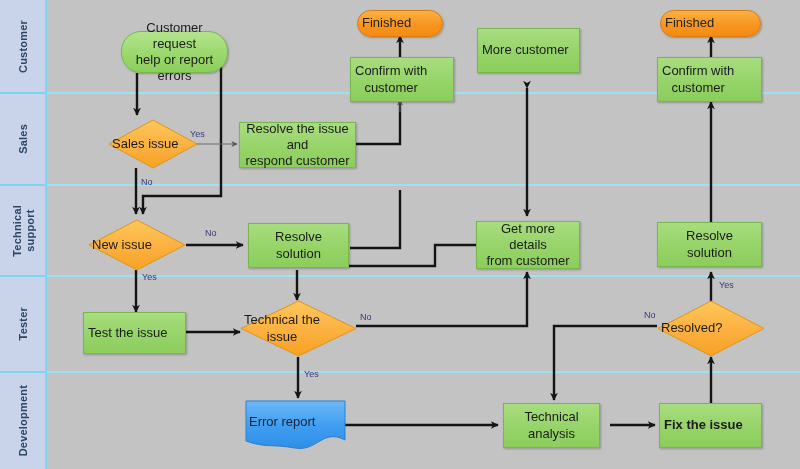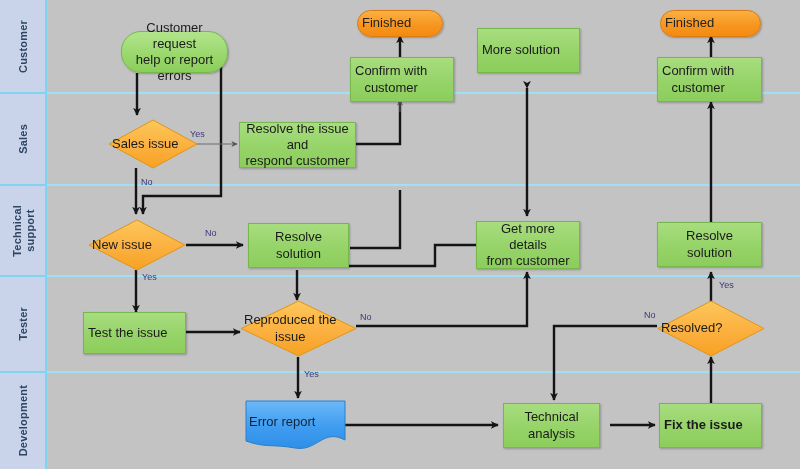--- a/index.html
+++ b/index.html
@@ -181,21 +181,21 @@
   <div class="node n-round" style="left:84px;top:31px;width:107px;height:42px;margin-left:37px;">
     <span style="white-space:pre-line;">Customer request
 help or report errors</span>
   </div>
 
   <div class="node n-term" style="left:357px;top:10px;width:86px;height:27px;">
     <span>Finished</span>
   </div>
 
   <div class="node n-proc" style="left:477px;top:28px;width:103px;height:45px;">
-    <span>More solution</span>
+    <span>More customer</span>
   </div>
 
   <div class="node n-term" style="left:660px;top:10px;width:101px;height:27px;">
     <span>Finished</span>
   </div>
 
   <div class="node n-proc" style="left:350px;top:57px;width:104px;height:45px;">
     <span style="white-space:pre-line;">Confirm with
 customer</span>
   </div>
@@ -245,21 +245,21 @@
   </div>
 
   <div class="node n-proc" style="left:83px;top:312px;width:103px;height:42px;">
     <span>Test the issue</span>
   </div>
 
   <div class="node n-dec" style="left:240px;top:300px;width:117px;height:57px;">
     <svg class="decshape" viewBox="0 0 117 57" preserveAspectRatio="none">
       <polygon points="58.5,1 116,28.5 58.5,56 1,28.5" fill="url(#gd1)" stroke="#e0941a" stroke-width="1"></polygon>
     </svg>
-    <span class="dectext" style="white-space:pre-line;">Reproduced the
+    <span class="dectext" style="white-space:pre-line;">Technical the
 issue</span>
   </div>
 
   <div class="node n-dec" style="left:657px;top:300px;width:108px;height:57px;">
     <svg class="decshape" viewBox="0 0 108 57" preserveAspectRatio="none">
       <polygon points="54,1 107,28.5 54,56 1,28.5" fill="url(#gd1)" stroke="#e0941a" stroke-width="1"></polygon>
     </svg>
     <span class="dectext">Resolved?</span>
   </div>
 

